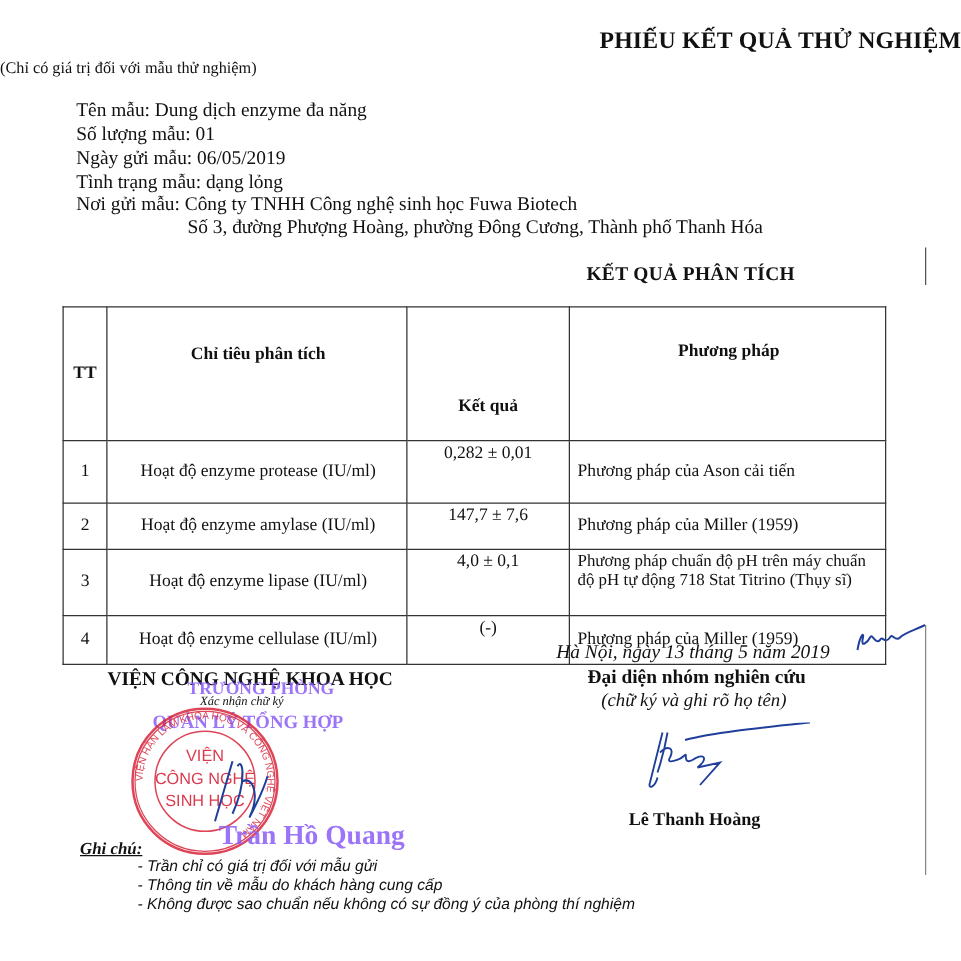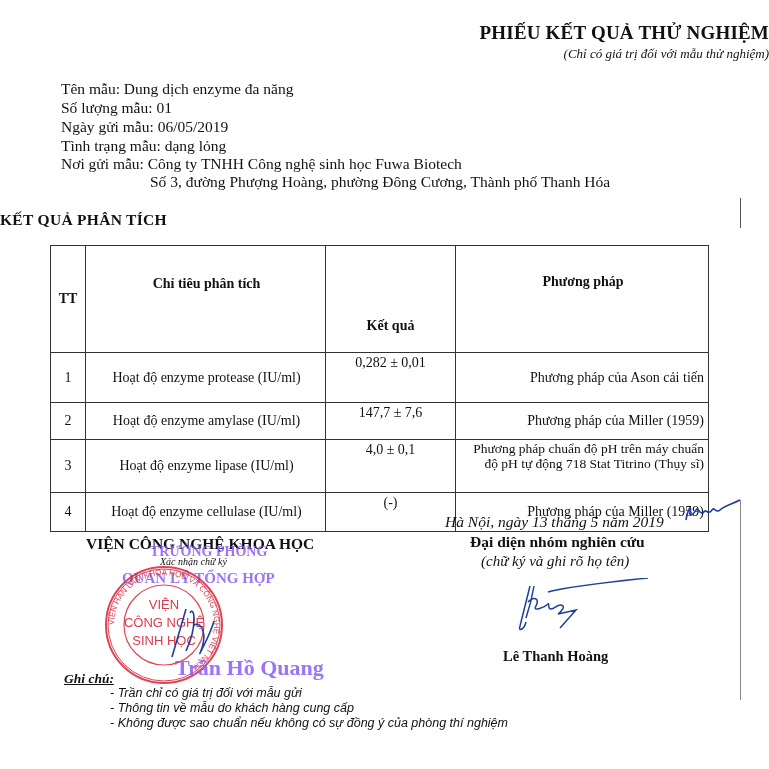--- a/index.html
+++ b/index.html
@@ -1,30 +1,30 @@
 <!DOCTYPE html>
 <html><head>
 <meta charset="utf-8">
 <style>
   html, body { margin:0; padding:0; }
   body { width:769px; height:769px; background:#ffffff; position:relative; overflow:hidden;
          font-family:"Liberation Serif","DejaVu Serif",serif; color:#111; }
   .abs { position:absolute; white-space:nowrap; }
   .title { left:0; width:769px; top:22px; text-align:right; font-weight:bold; font-size:19px; letter-spacing:0.2px; }
-  .subtitle { left:0; width:769px; top:46px; text-align:right; font-style:italic; font-size:13px; }
+  .subtitle { left:0; width:769px; top:46px; text-align:left; font-size:13px; }
   .info { left:61px; font-size:15.5px; line-height:18.4px; }
   .info2 { left:150px; font-size:15.5px; }
-  .section { left:0; width:636px; top:211px; text-align:left; font-weight:bold; font-size:15.5px; letter-spacing:0.3px; }
+  .section { left:0; width:636px; top:211px; text-align:right; font-weight:bold; font-size:15.5px; letter-spacing:0.3px; }
   table.res { position:absolute; left:50px; top:245px; width:659px; border-collapse:collapse; font-size:14px; }
   table.res td, table.res th { border:1.3px solid #333; padding:0 4px; }
   table.res th { font-weight:bold; height:76px; font-size:14px; }
   .c-tt { width:26px; text-align:center; }
   .c-name { width:229px; text-align:center; padding-left:6px !important; }
   .c-res { width:121px; text-align:center; vertical-align:top; padding-top:2px !important; }
-  .c-method { text-align:right; padding-left:6px !important; }
+  .c-method { text-align:left; padding-left:6px !important; }
   tr.r1 td { height:47px; }
   tr.r2 td { height:34px; }
   tr.r3 td { height:50px; }
   tr.r4 td { height:36px; }
   .th-name { padding-top:8px; vertical-align:top; padding-top:30px !important; }
   .th-res { vertical-align:bottom; padding-bottom:18px !important; }
   .th-method { vertical-align:top; padding-top:28px !important; }
   .method-top { vertical-align:top; padding-top:1px !important; line-height:15px; font-size:13.5px; }
   .method-mid { vertical-align:middle; }
   .place-date { left:445px; top:513px; font-style:italic; font-size:15.5px; }

